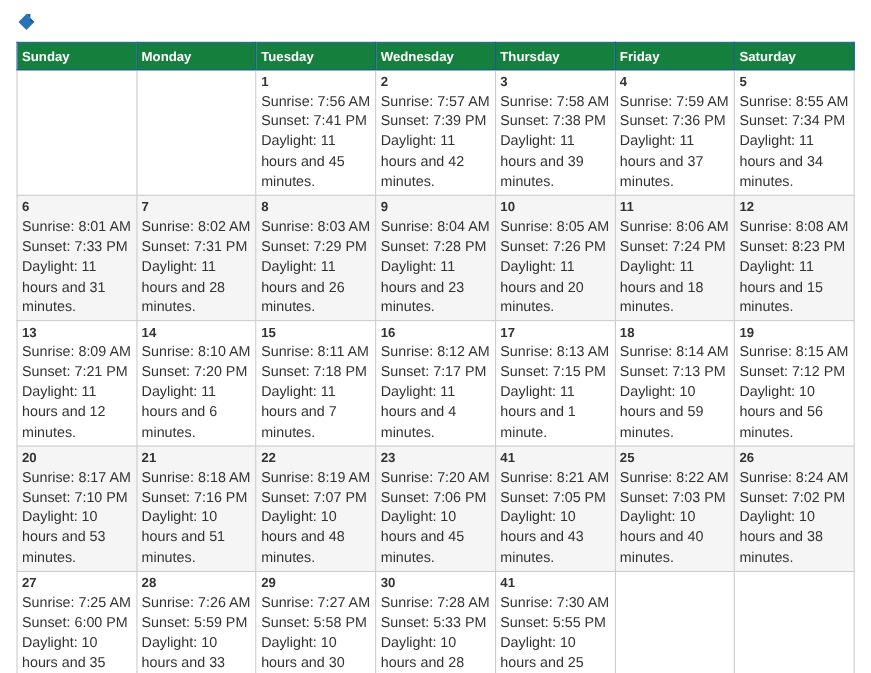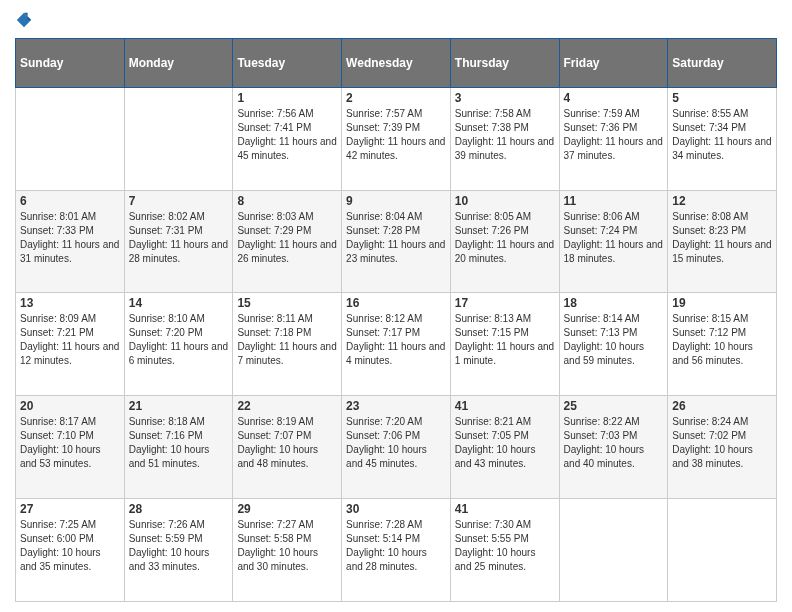--- a/index.html
+++ b/index.html
@@ -52,25 +52,25 @@
       color: #555;
     }
     .calendar {
       flex: 1;
       border: 1px solid #ccc;
       border-collapse: collapse;
       width: 100%;
       table-layout: fixed;
     }
     .calendar th {
-      background: #737373;
+      background: #15803d;
       color: #fff;
       font-size: 12px;
       font-weight: bold;
-      padding: 17px 4px;
+      padding: 5px 4px;
       border: 1px solid #1a5a9a;
       text-align: left;
     }
     .calendar td {
       border: 1px solid #ccc;
       vertical-align: top;
       padding: 3px 4px;
       font-size: 9.5px;
       color: #333;
       height: 78px;
@@ -81,21 +81,21 @@
     .calendar tr:nth-child(odd) td {
       background: #fff;
     }
     .day-num {
       font-size: 12px;
       font-weight: bold;
       display: block;
       margin-bottom: 2px;
     }
     .cell-info {
-      font-size: 10px;
+      font-size: 13px;
       line-height: 1.4;
       color: #333;
     }
   </style>
 </head>
 <body>
 
 <div class="page">
   <div class="header">
     <div class="logo">
@@ -367,21 +367,21 @@
         <div class="cell-info">
           <span>Sunrise: 7:27 AM</span><br>
           <span>Sunset: 5:58 PM</span><br>
           <span>Daylight: 10 hours and 30 minutes.</span>
         </div>
           </td>
           <td>
             <span class="day-num">30</span>
         <div class="cell-info">
           <span>Sunrise: 7:28 AM</span><br>
-          <span>Sunset: 5:14 PM</span><br>
+          <span>Sunset: 5:33 PM</span><br>
           <span>Daylight: 10 hours and 28 minutes.</span>
         </div>
           </td>
           <td>
             <span class="day-num">41</span>
         <div class="cell-info">
           <span>Sunrise: 7:30 AM</span><br>
           <span>Sunset: 5:55 PM</span><br>
           <span>Daylight: 10 hours and 25 minutes.</span>
         </div>

